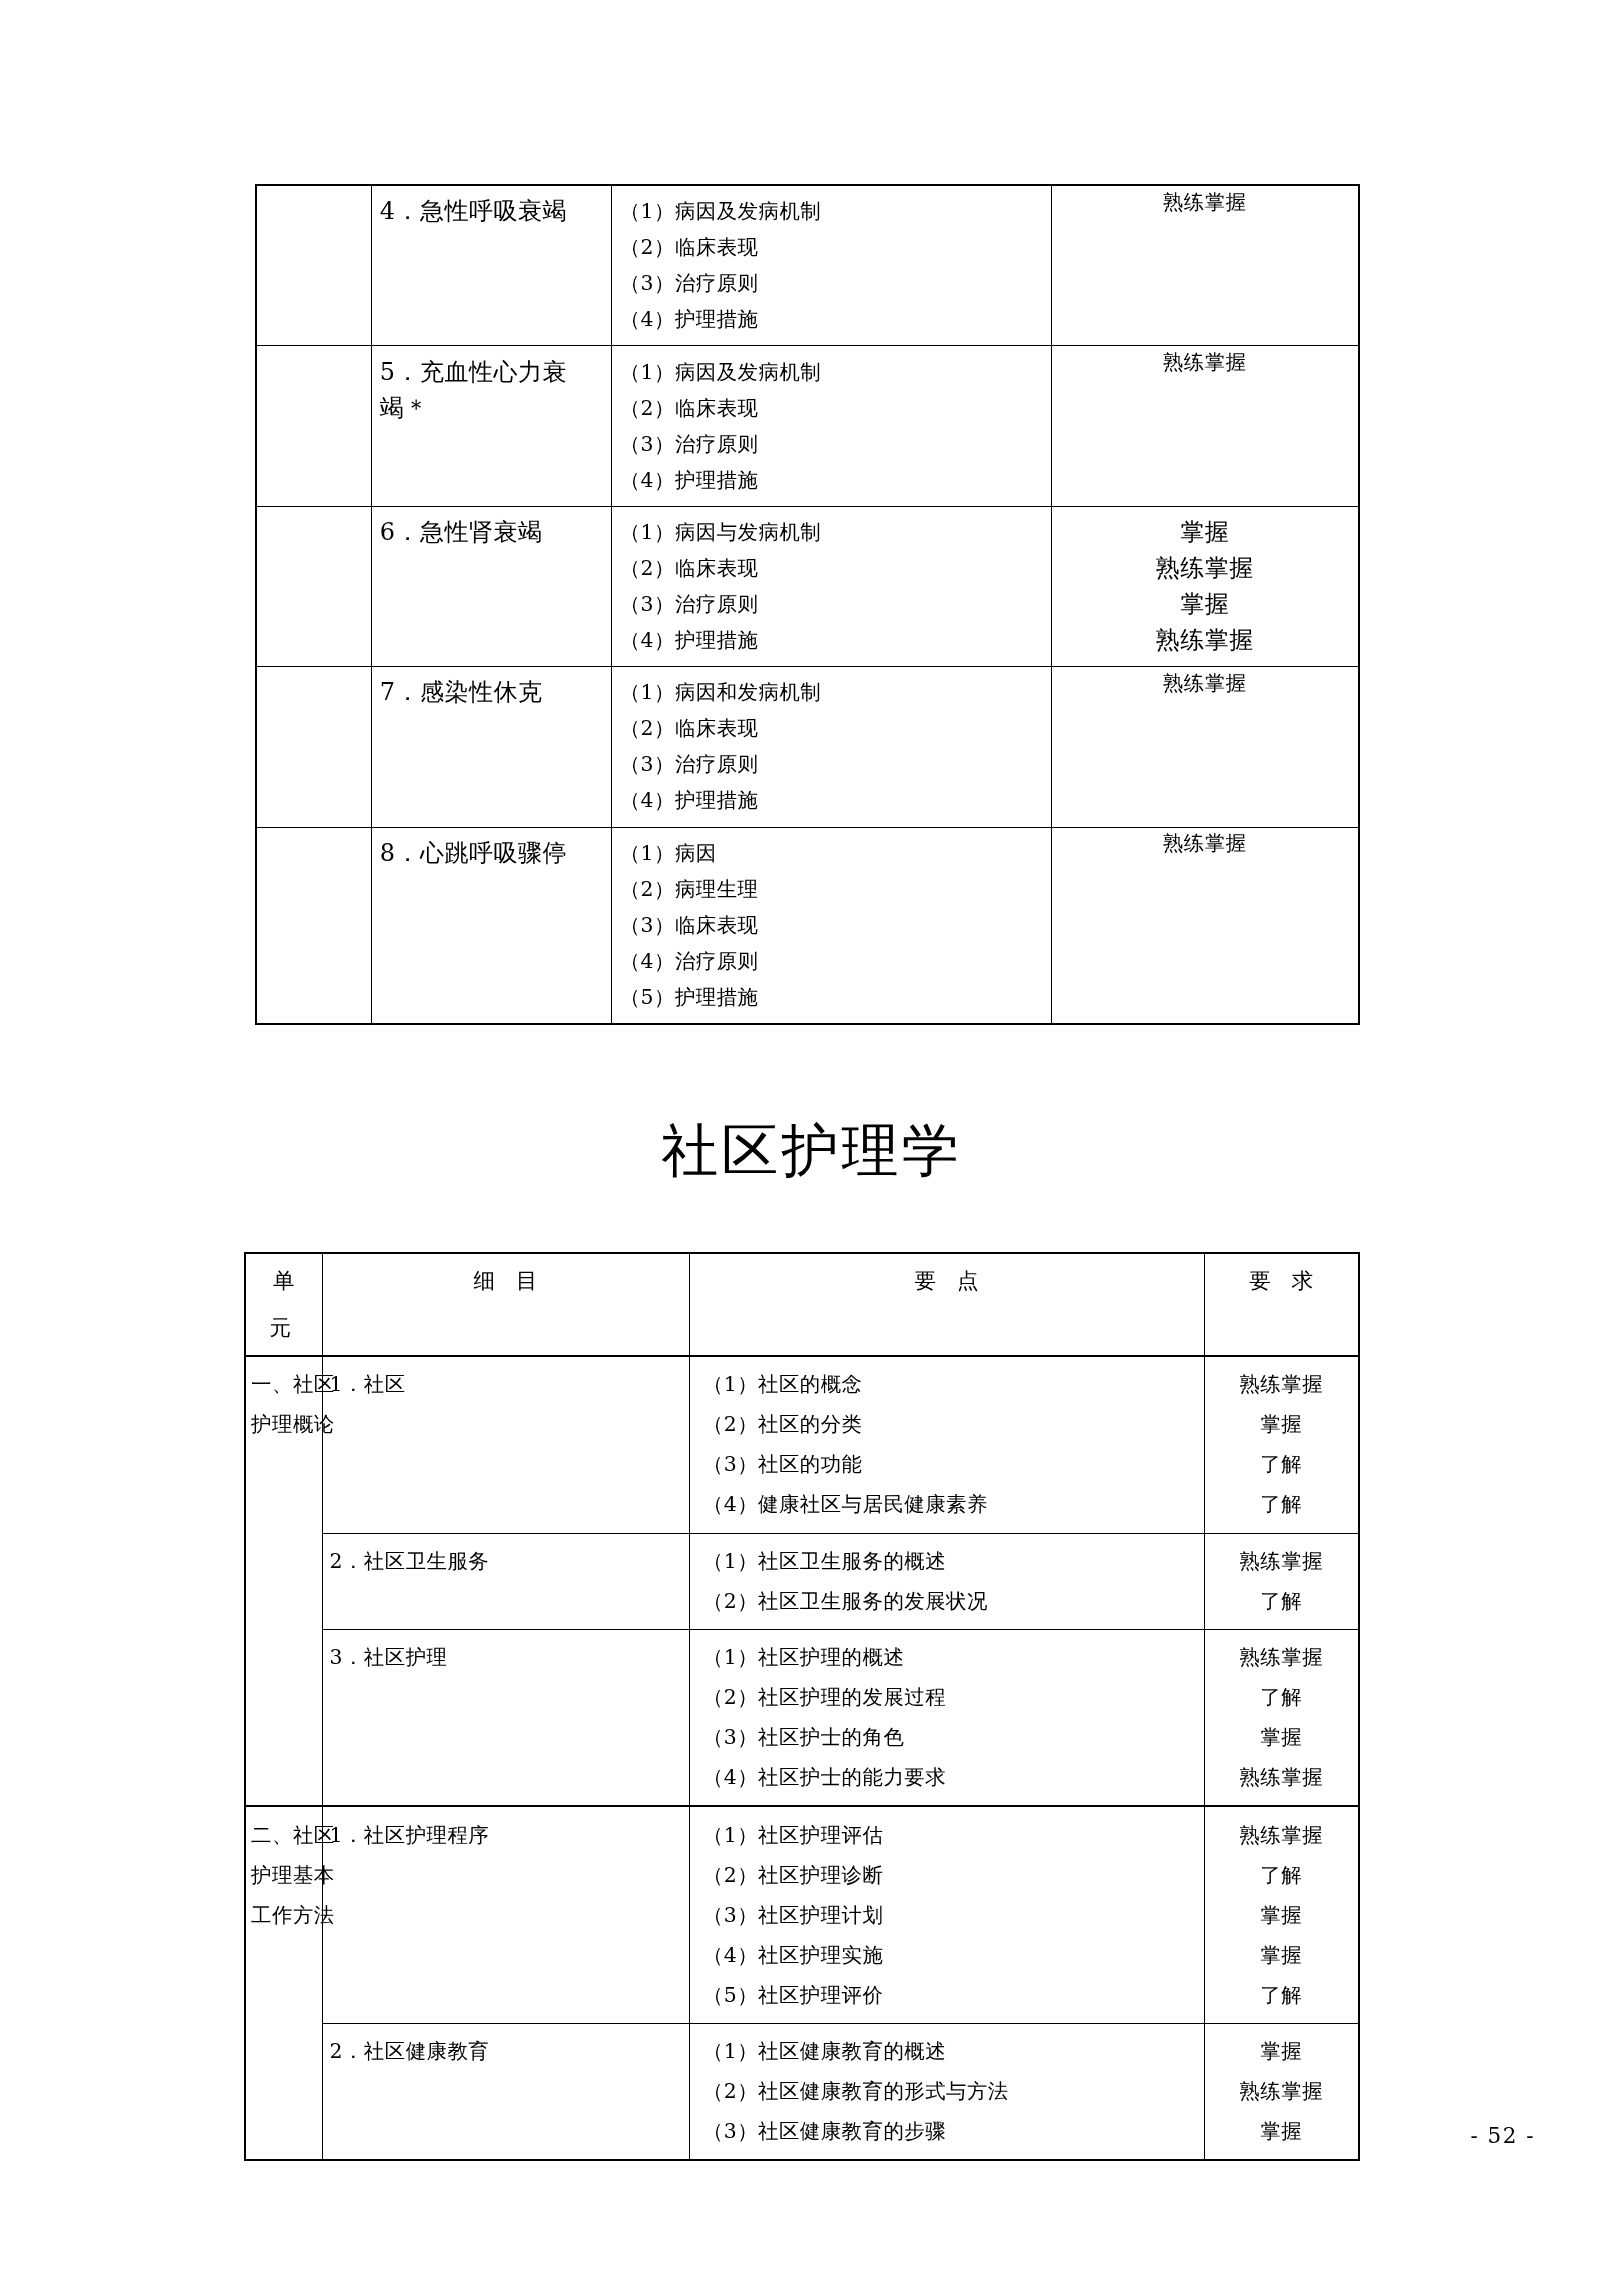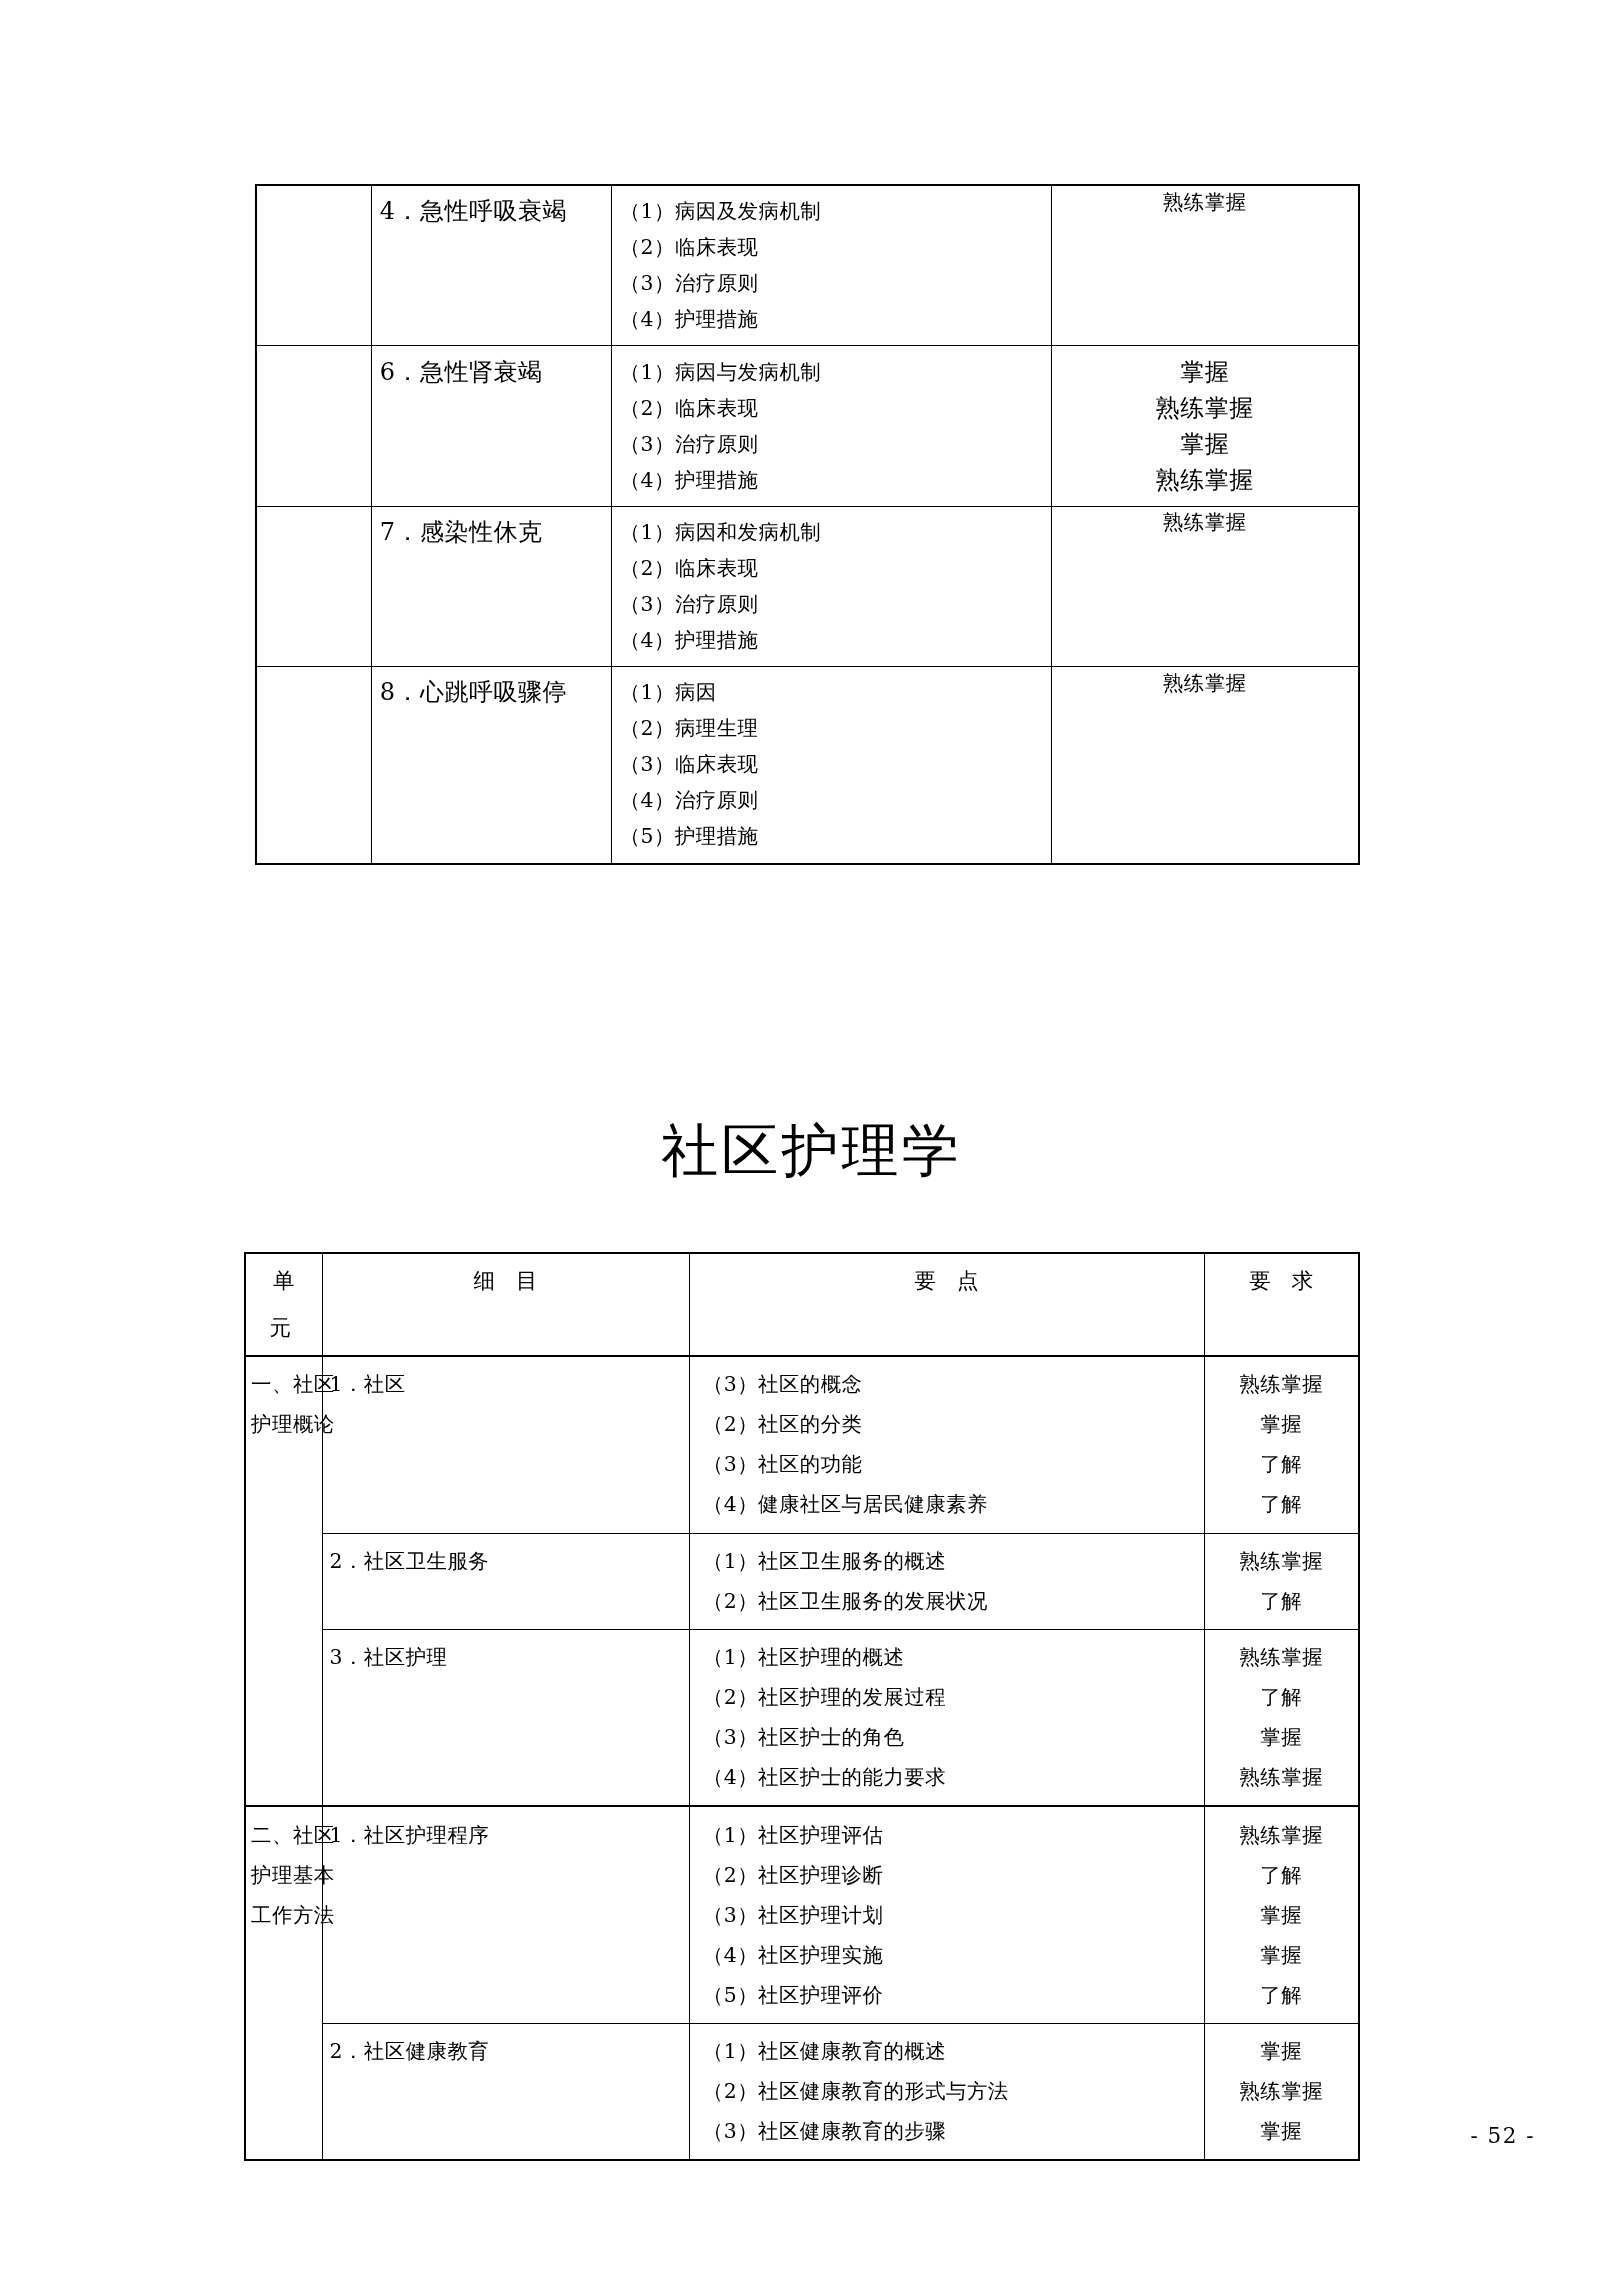--- a/index.html
+++ b/index.html
@@ -159,20 +159,42 @@
         <col class="c-req">
     </colgroup>
     <tbody>
         <tr>
           <td>
             <div class="cell-inner"></div>
           </td>
           <td>
             <div class="cell-inner">
               <div class="line">4．急性呼吸衰竭</div>
+            </div>
+          </td>
+          <td>
+            <div class="cell-inner">
+              <div class="pts-line">（1）病因及发病机制</div>
+              <div class="pts-line">（2）临床表现</div>
+              <div class="pts-line">（3）治疗原则</div>
+              <div class="pts-line">（4）护理措施</div>
+            </div>
+          </td>
+          <td class="req-cell">
+            <div class="req-single">熟练掌握</div>
+          </td>
+        </tr>
+        <tr>
+          <td>
+            <div class="cell-inner"></div>
+          </td>
+          <td>
+            <div class="cell-inner">
+              <div class="line">5．充血性心力衰</div>
+              <div class="line">竭＊</div>
             </div>
           </td>
           <td>
             <div class="cell-inner">
               <div class="pts-line">（1）病因及发病机制</div>
               <div class="pts-line">（2）临床表现</div>
               <div class="pts-line">（3）治疗原则</div>
               <div class="pts-line">（4）护理措施</div>
             </div>
           </td>
@@ -277,21 +299,21 @@
               <div class="unit-line">护理概论</div>
             </div>
           </td>
           <td>
             <div class="t2-cell t2-detail">
               <div class="t2-line">1．社区</div>
             </div>
           </td>
           <td>
             <div class="t2-cell t2-pts">
-              <div class="t2-line">（3）社区的概念</div>
+              <div class="t2-line">（1）社区的概念</div>
               <div class="t2-line">（2）社区的分类</div>
               <div class="t2-line">（3）社区的功能</div>
               <div class="t2-line">（4）健康社区与居民健康素养</div>
             </div>
           </td>
           <td>
             <div class="t2-cell t2-req">
               <div class="t2-line">熟练掌握</div>
               <div class="t2-line">掌握</div>
               <div class="t2-line">了解</div>

